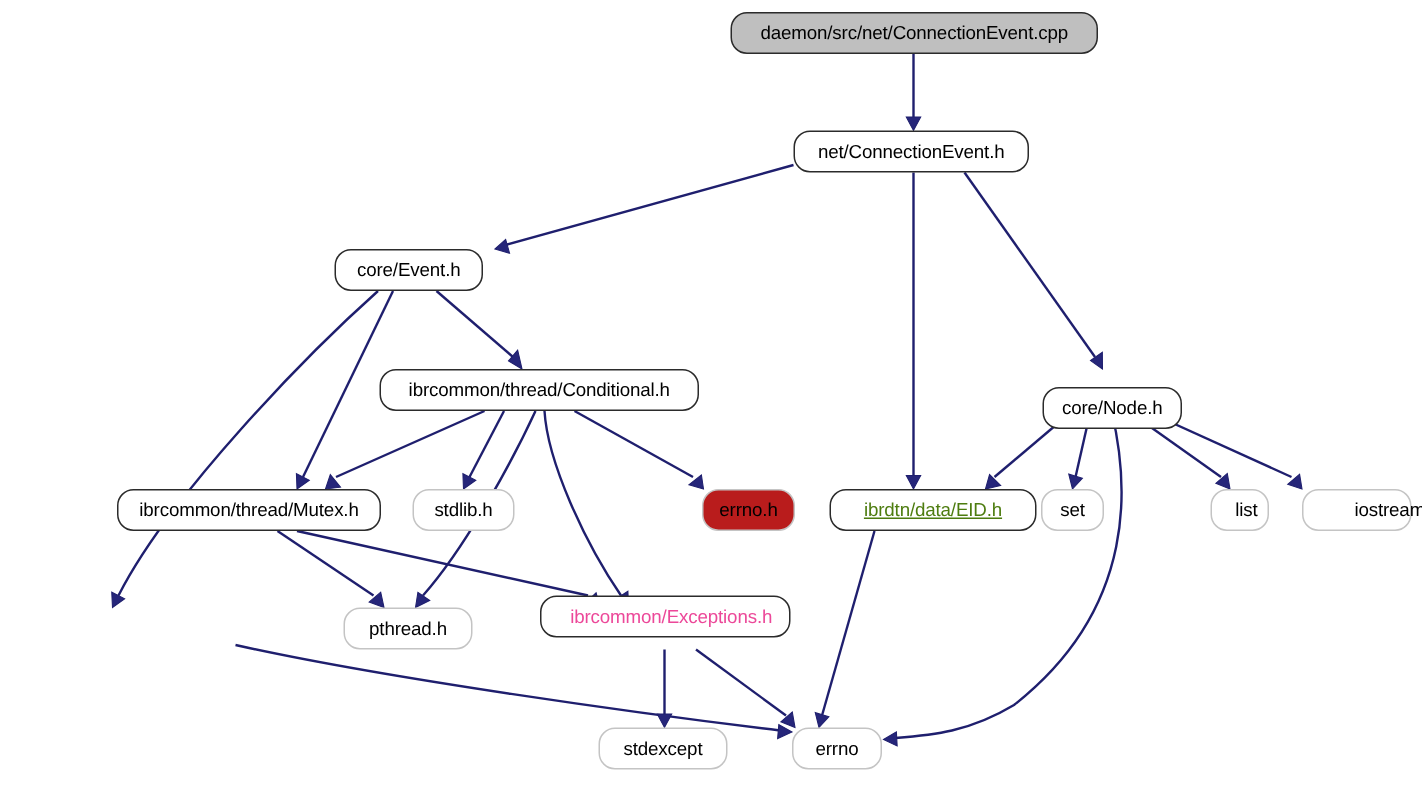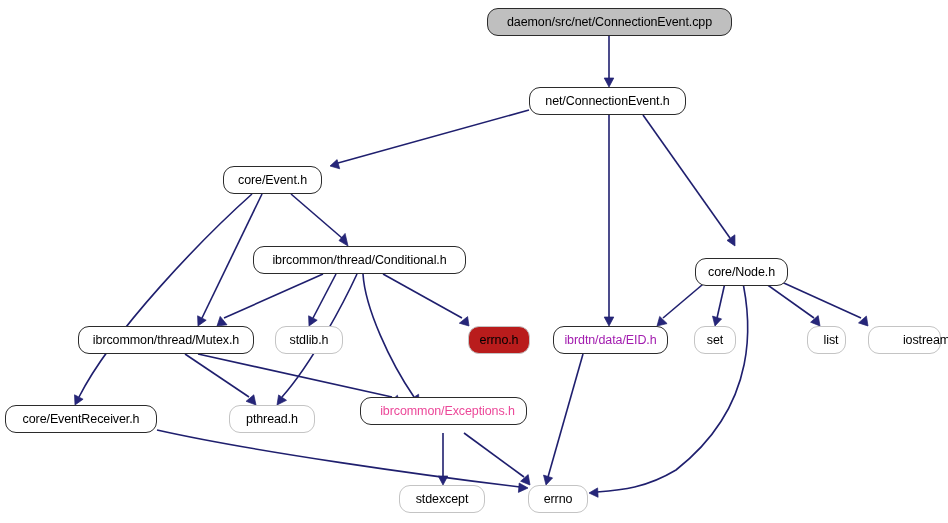--- a/index.html
+++ b/index.html
@@ -178,34 +178,31 @@
     </div>
     <div class="gnode solid" style="left: 78px; top: 326px; width: 176px; height: 28px; background: rgb(255, 255, 255); border-color: rgb(43, 43, 43); color: rgb(0, 0, 0);">
       <span class="gnode-label">ibrcommon/thread/Mutex.h</span>
     </div>
     <div class="gnode faint" style="left: 275px; top: 326px; width: 68px; height: 28px; background: rgb(255, 255, 255); border-color: rgb(196, 196, 196); color: rgb(0, 0, 0);">
       <span class="gnode-label">stdlib.h</span>
     </div>
     <div class="gnode faint" style="left: 468px; top: 326px; width: 62px; height: 28px; background: #b91c1c; border-color: rgb(196, 196, 196); color: rgb(0, 0, 0);">
       <span class="gnode-label">errno.h</span>
     </div>
-    <div class="gnode solid" style="left: 553px; top: 326px; width: 115px; height: 28px; background: rgb(255, 255, 255); border-color: rgb(43, 43, 43); color: #a21caf;">
+    <div class="gnode solid" style="left: 553px; top: 326px; width: 138px; height: 28px; background: rgb(255, 255, 255); border-color: rgb(43, 43, 43); color: #4d7c0f; text-decoration: underline;">
       <span class="gnode-label">ibrdtn/data/EID.h</span>
     </div>
     <div class="gnode faint" style="left: 694px; top: 326px; width: 42px; height: 28px; background: rgb(255, 255, 255); border-color: rgb(196, 196, 196); color: rgb(0, 0, 0);">
       <span class="gnode-label">set</span>
     </div>
     <div class="gnode faint" style="left: 807px; top: 326px; width: 39px; height: 28px; background: rgb(255, 255, 255); border-color: rgb(196, 196, 196); color: rgb(0, 0, 0); padding-left: 9px;">
       <span class="gnode-label">list</span>
     </div>
     <div class="gnode faint" style="left: 868px; top: 326px; width: 73px; height: 28px; background: rgb(255, 255, 255); border-color: rgb(196, 196, 196); color: rgb(0, 0, 0); padding-left: 44px;">
       <span class="gnode-label">iostream</span>
-    </div>
-    <div class="gnode solid" style="left: 5px; top: 405px; width: 152px; height: 28px; background: rgb(255, 255, 255); border-color: rgb(43, 43, 43); color: rgb(0, 0, 0);">
-      <span class="gnode-label">core/EventReceiver.h</span>
     </div>
     <div class="gnode faint" style="left: 229px; top: 405px; width: 86px; height: 28px; background: rgb(255, 255, 255); border-color: rgb(196, 196, 196); color: rgb(0, 0, 0);">
       <span class="gnode-label">pthread.h</span>
     </div>
     <div class="gnode solid" style="left: 360px; top: 397px; width: 167px; height: 28px; background: rgb(255, 255, 255); border-color: rgb(43, 43, 43); color: #ec4899; padding-left: 8px;">
       <span class="gnode-label">ibrcommon/Exceptions.h</span>
     </div>
     <div class="gnode faint" style="left: 399px; top: 485px; width: 86px; height: 28px; background: rgb(255, 255, 255); border-color: rgb(196, 196, 196); color: rgb(0, 0, 0);">
       <span class="gnode-label">stdexcept</span>
     </div>

